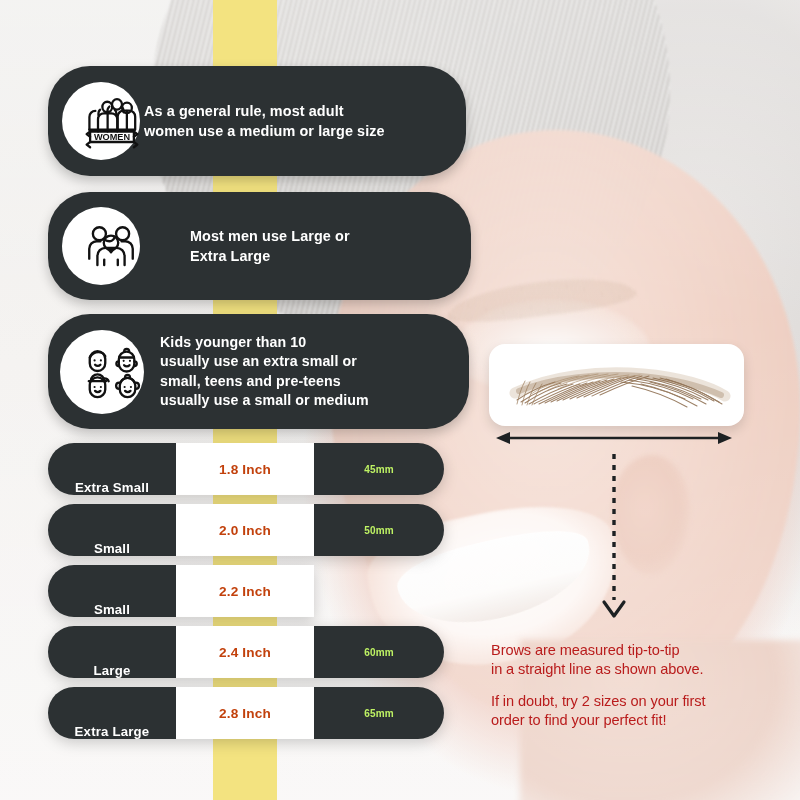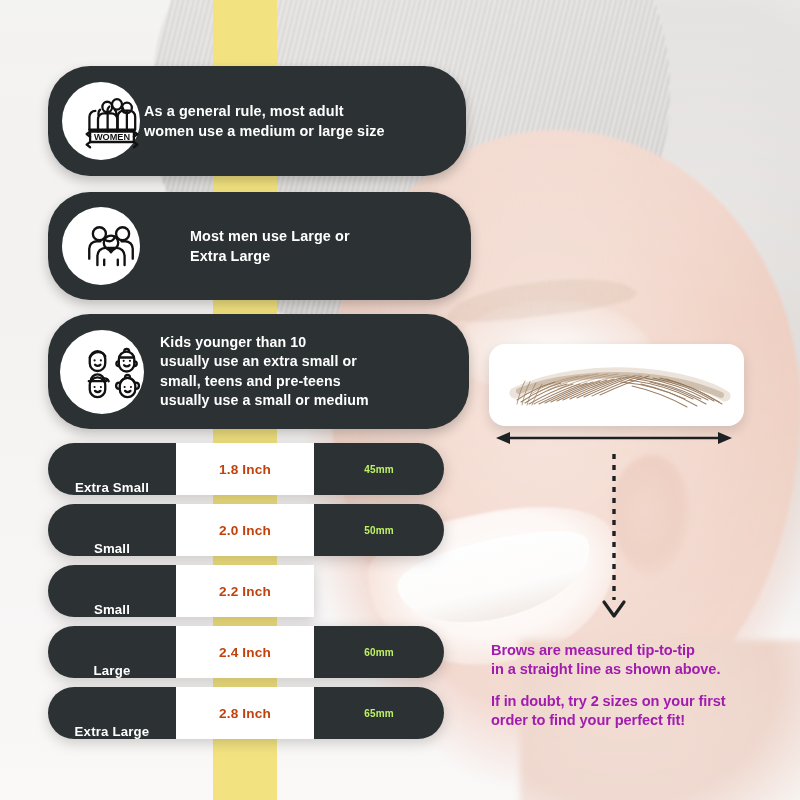--- a/index.html
+++ b/index.html
@@ -244,23 +244,23 @@
     left: 596px;
     top: 452px;
     width: 36px;
     height: 170px;
   }
 
   .note-block {
     position: absolute;
     left: 491px;
     width: 300px;
-    color: #a21caf;
+    color: #b91c1c;
     font-size: 14.6px;
-    font-weight: bold;
+    font-weight: normal;
     line-height: 1.32;
     letter-spacing: -0.1px;
     white-space: pre-line;
   }
   .note-1 { top: 641px; }
   .note-2 { top: 692px; }
 </style>
 </head>
 <body>
 

